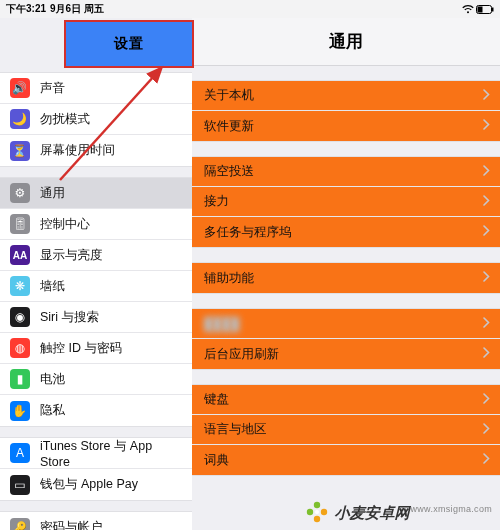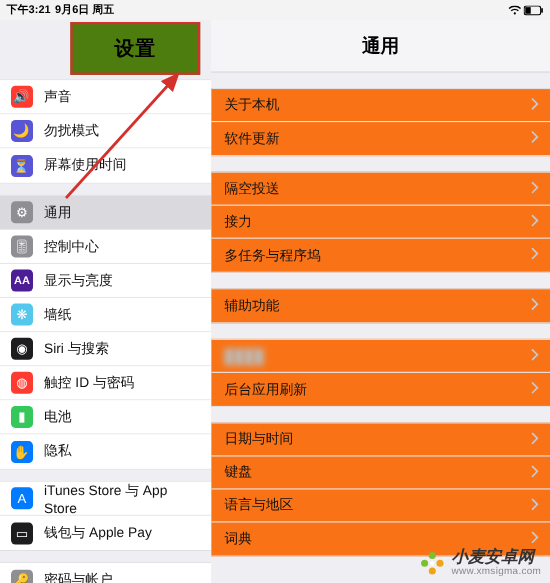--- a/index.html
+++ b/index.html
@@ -22,26 +22,26 @@
   .status-left { display: flex; gap: 4px; align-items: center; font-weight: bold; }
   .status-right { margin-left: auto; display: flex; gap: 2px; align-items: center; }
   .wifi-icon svg, .battery-icon svg { display:block; }
   .columns { display: flex; width: 100%; height: calc(100% - 18px); }
   .col-left { width: 192px; background: #efeff3; display:flex; flex-direction:column; }
   .col-right { flex:1; background:#efeff3; display:flex; flex-direction:column; }
 
   .settings-header {
     height: 48px;
     display:flex; align-items:center; justify-content:center;
-    font-size:18px; font-weight:600; color:#000; letter-spacing:1px;
+    font-size:14px; font-weight:600; color:#000; letter-spacing:1px;
     border:2px solid #d4302c;
     margin:2px 8px 0 64px;
-    background:#4d7c0f;
+    background:#3b82f6;
     position:relative;
-    width:118px;
+    width:130px;
   }
   .left-scroll { flex:1; overflow:hidden; }
 
   .group { background:#fff; border-top:1px solid #e0e0e4; border-bottom:1px solid #e0e0e4; margin-top:10px; }
   .group:first-child { margin-top:4px; }
   .row {
     display:flex; align-items:center;
     height:31px; padding:0 10px;
     border-bottom:1px solid #e6e6ea;
     font-size:12.5px; color:#111;
@@ -81,21 +81,21 @@
   
   .watermark {
     position:absolute; bottom:6px; right:8px;
     display:flex; align-items:center; gap:5px;
   }
   .watermark .flower {
     width:24px; height:24px;
   }
   .watermark .brand { font-size:15px; font-weight:700; color:#333; font-style:italic; }
   .watermark .url { font-size:9px; color:#888; letter-spacing:0.3px; }
-  .watermark-col { display:flex; flex-direction:column; line-height:1; gap:1px;}
+  .watermark-col { display:flex; flex-direction:row; line-height:1; gap:1px;}
 </style>
 </head>
 <body>
 
 <div class="status-bar">
   <div class="status-left">
     <span>下午3:21</span>
     <span>9月6日 周五</span>
   </div>
   <div class="status-right">
@@ -272,26 +272,20 @@
           </div>
           <div class="rrow">
             <span>后台应用刷新</span>
             <span class="chev"><svg width="7" height="11" viewBox="0 0 7 11">
                 <path d="M1 1l4.5 4.5L1 10" stroke="#c7c7cc" stroke-width="1.6" fill="none" stroke-linecap="round"></path>
               </svg></span>
           </div>
         </div>
         <div class="rgroup">
           <div class="rrow">
-            <span>日期与时间</span>
-            <span class="chev"><svg width="7" height="11" viewBox="0 0 7 11">
-                <path d="M1 1l4.5 4.5L1 10" stroke="#c7c7cc" stroke-width="1.6" fill="none" stroke-linecap="round"></path>
-              </svg></span>
-          </div>
-          <div class="rrow">
             <span>键盘</span>
             <span class="chev"><svg width="7" height="11" viewBox="0 0 7 11">
                 <path d="M1 1l4.5 4.5L1 10" stroke="#c7c7cc" stroke-width="1.6" fill="none" stroke-linecap="round"></path>
               </svg></span>
           </div>
           <div class="rrow">
             <span>语言与地区</span>
             <span class="chev"><svg width="7" height="11" viewBox="0 0 7 11">
                 <path d="M1 1l4.5 4.5L1 10" stroke="#c7c7cc" stroke-width="1.6" fill="none" stroke-linecap="round"></path>
               </svg></span>

